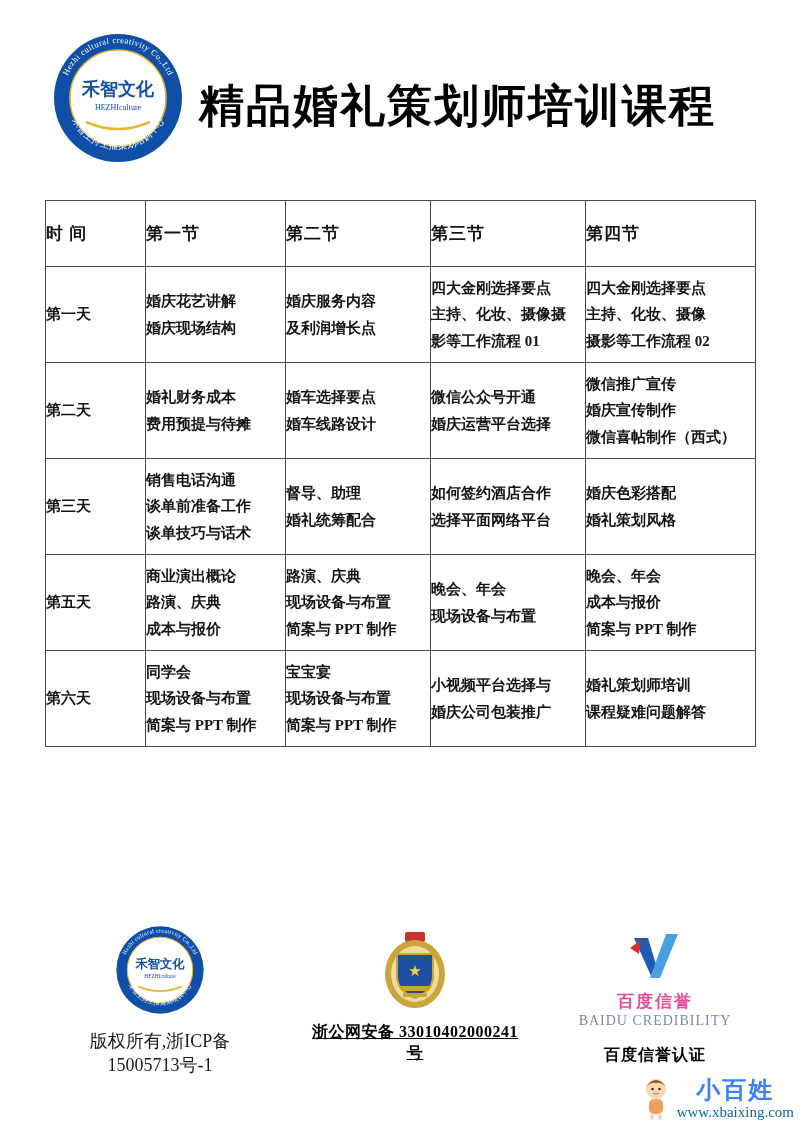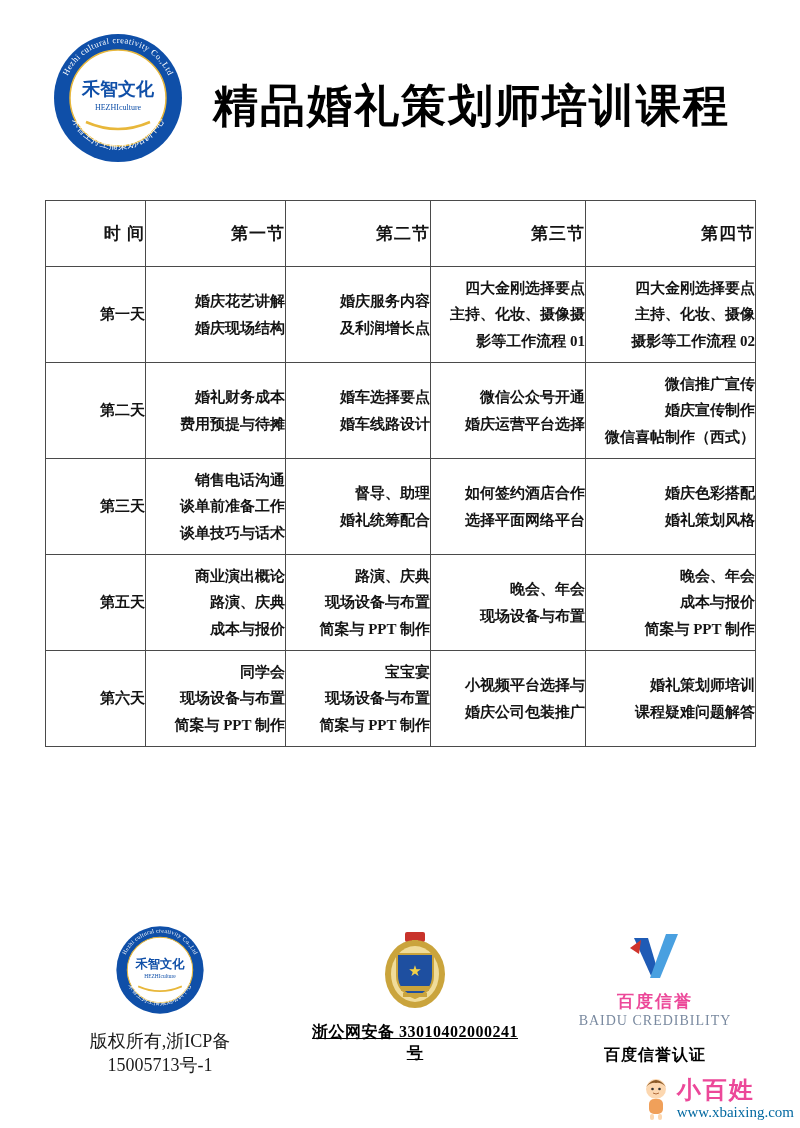--- a/index.html
+++ b/index.html
@@ -6,31 +6,31 @@
   body { background:#888; font-family:"Liberation Serif","DejaVu Serif",serif; }
   .page {
     position:relative; width:800px; height:1128px; margin:0 auto;
     background:#ffffff; overflow:hidden; color:#111;
   }
 
   
   .logo-wrap { position:absolute; left:52px; top:32px; width:132px; height:132px; }
   .page-title {
     position:absolute; left:185px; top:76px; width:545px;
-    text-align:right; font-size:45px; font-weight:900; color:#000;
+    text-align:center; font-size:45px; font-weight:900; color:#000;
     letter-spacing:2px; white-space:nowrap;
   }
 
   
   table.schedule {
     position:absolute; left:45px; top:200px; width:710px;
     border-collapse:collapse; table-layout:fixed;
   }
   table.schedule th, table.schedule td {
-    border:1px solid #4a4a4a; text-align:right; vertical-align:middle;
+    border:1px solid #4a4a4a; text-align:left; vertical-align:middle;
     font-weight:bold; color:#141414;
   }
   table.schedule th { height:66px; font-size:17px; letter-spacing:1px; }
   table.schedule td { height:96px; font-size:15px; line-height:1.75; white-space:pre-line; }
   td.day-cell { font-size:16px; }
   td.blue { color:#1b3c94; }
 
   
   .footer-left  { position:absolute; left:60px;  top:925px; width:200px; text-align:center; }
   .footer-left .small-logo { display:inline-block; width:90px; height:90px; }
@@ -43,21 +43,21 @@
   .baidu-title { margin-top:4px; font-size:17px; font-weight:bold; color:#ec4899; letter-spacing:2px; }
   .baidu-sub   { font-size:14px; color:#7a8aa0; letter-spacing:1px; }
   .baidu-cert  { margin-top:16px; font-size:16px; font-weight:bold; color:#000; letter-spacing:1px; }
 
   
   .watermark {
     position:absolute; right:6px; bottom:6px;
     display:flex; align-items:center; gap:4px;
   }
   .watermark .wm-text { text-align:left; }
-  .wm-name { font-size:24px; font-weight:bold; color:#ec4899; letter-spacing:2px; line-height:1.1; }
+  .wm-name { font-size:24px; font-weight:bold; color:#3b82f6; letter-spacing:2px; line-height:1.1;text-align:center; }
   .wm-url  { font-size:15px; color:#0369a1; }
 </style>
 </head>
 <body>
 
 <div class="page">
 
   <div class="logo-wrap">
     <svg width="132" height="132" viewBox="0 0 132 132">
       <circle cx="66" cy="66" r="64" fill="#0f4fa8"></circle>

